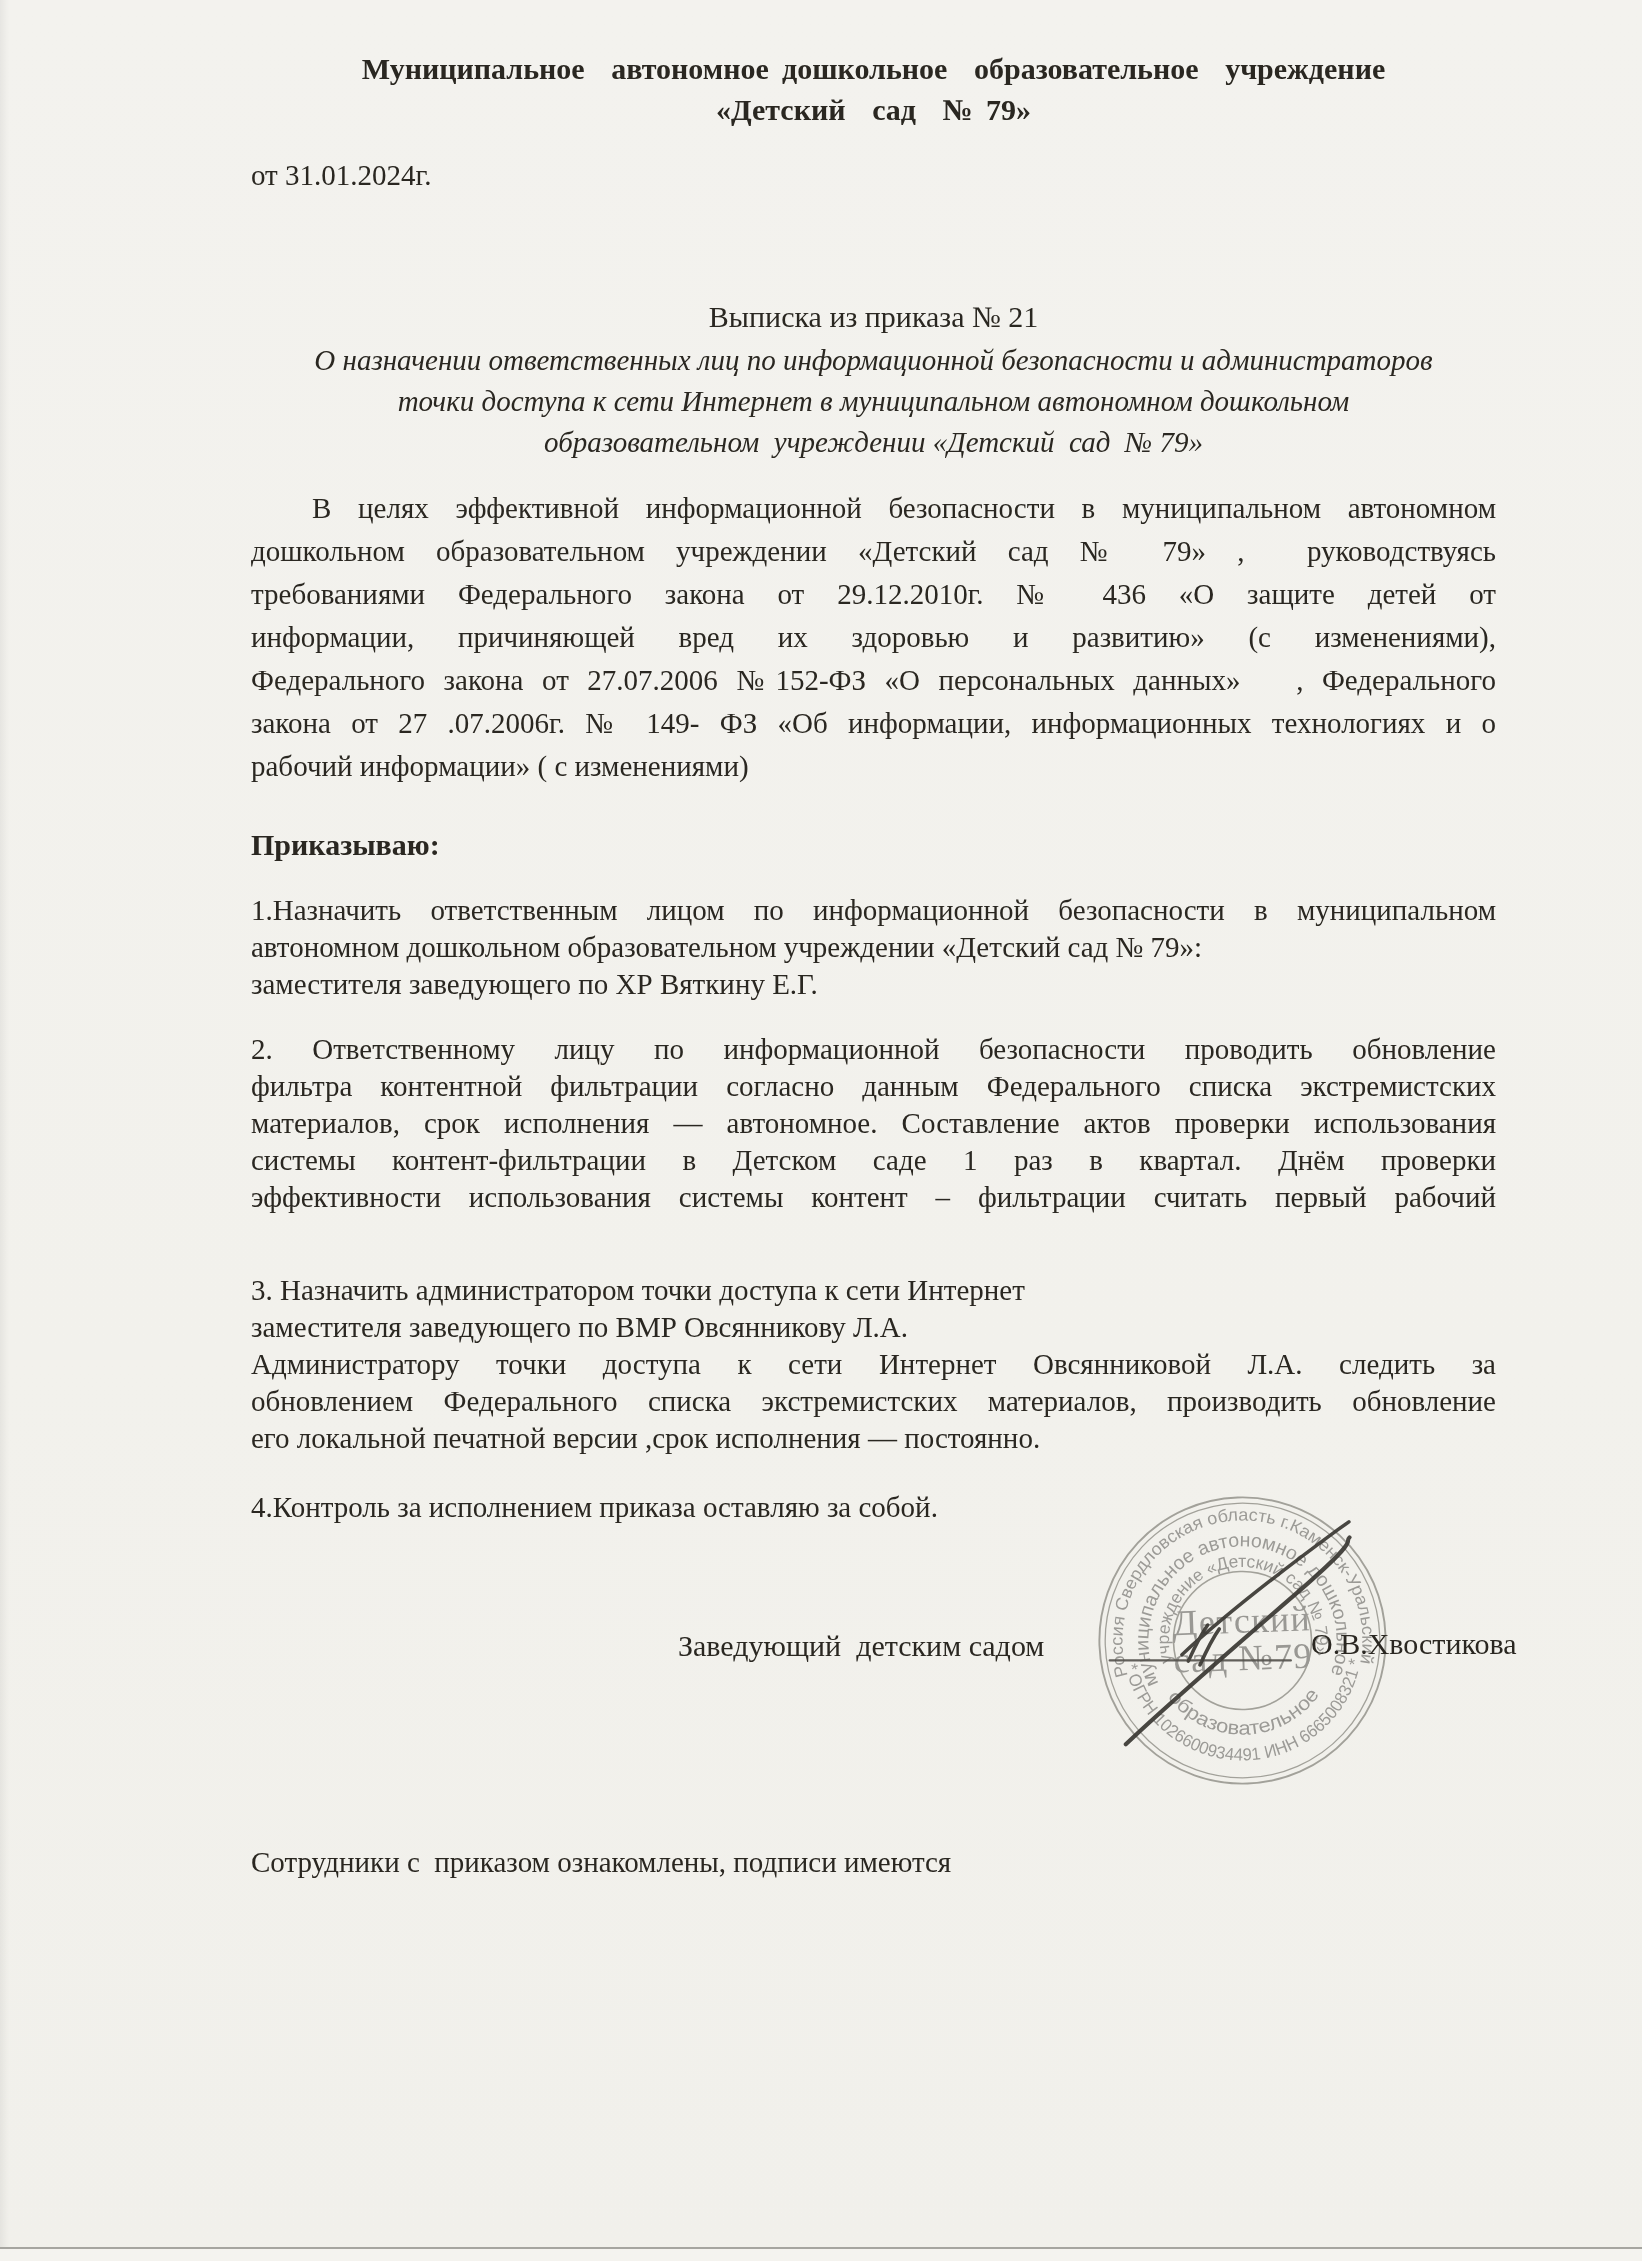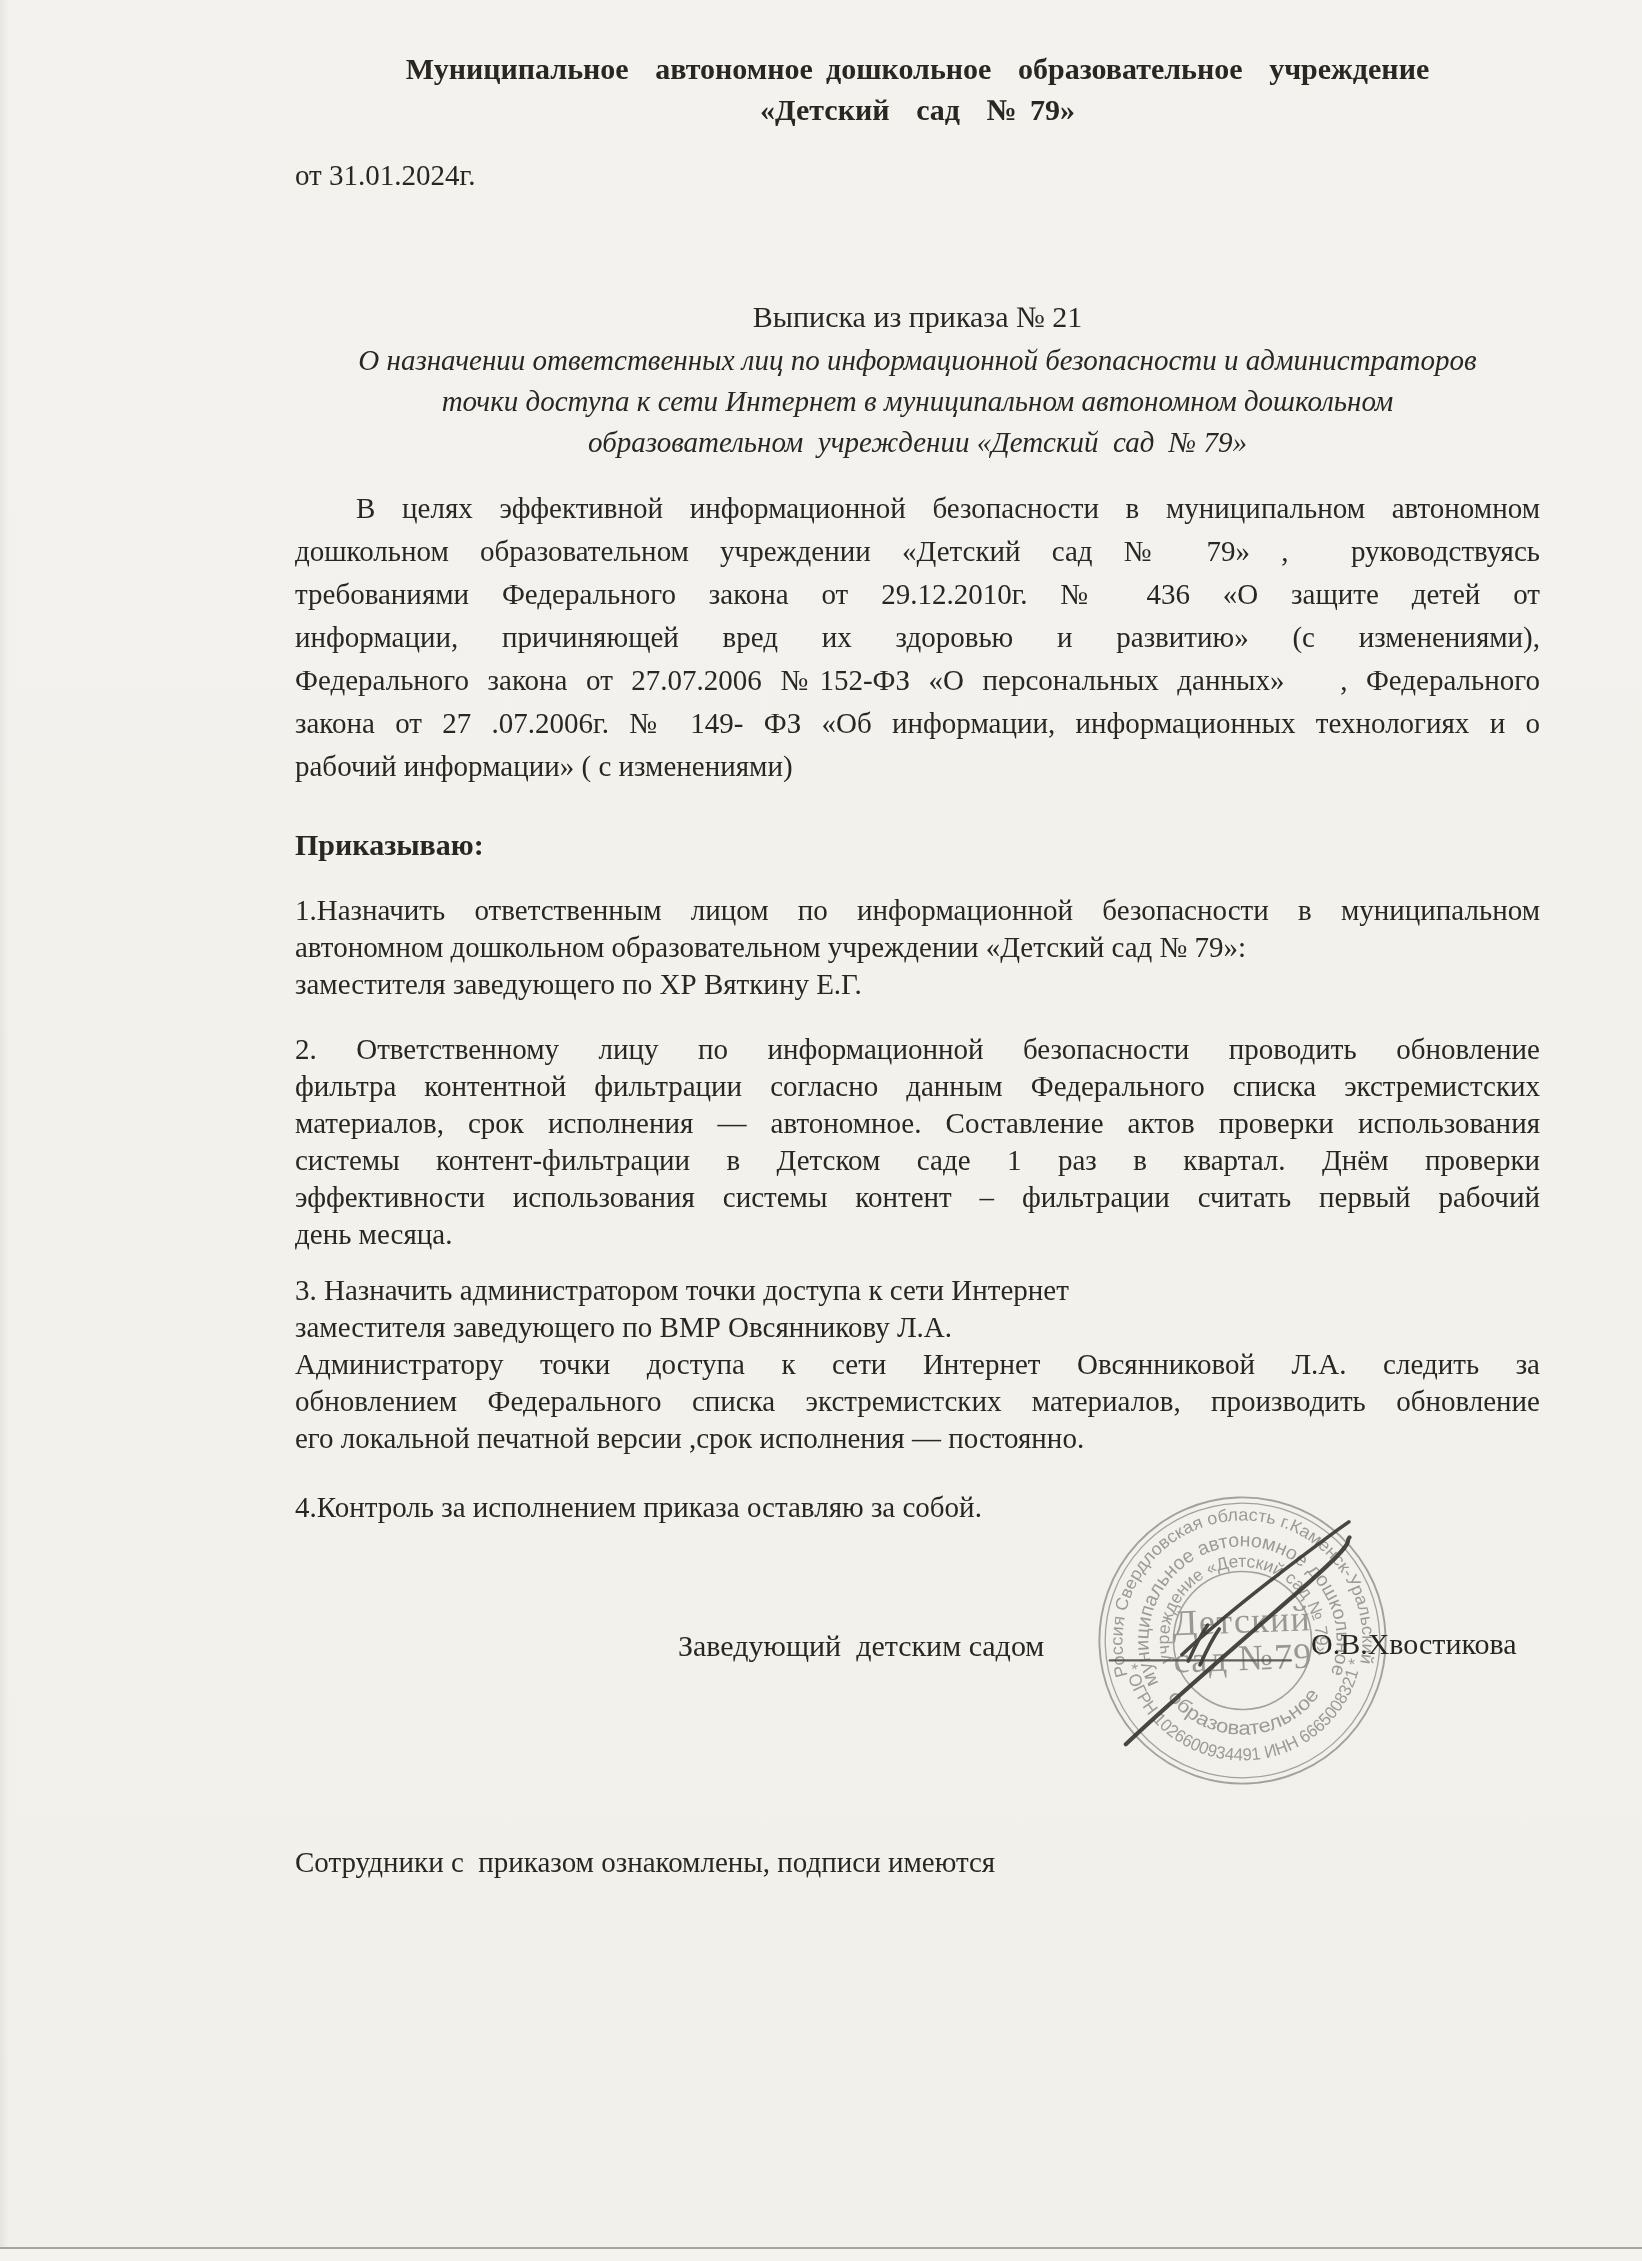--- a/index.html
+++ b/index.html
@@ -18,21 +18,20 @@
     color:#2a2721;
     overflow:hidden;
   }
   .abs{position:absolute;}
   .blk{
     position:absolute;
     left:251px;
     width:1245px;
     font-size:29px;
     color:#2a2721;
-    margin-left:44px;
   }
   .center{text-align:center;}
   .bold{font-weight:bold;}
   .italic{font-style:italic;}
   .line{display:block;}
   .nw{white-space:nowrap;}
   .just{text-align:justify;text-align-last:justify;}
   .ind{padding-left:61px;}
   .header-blk{top:48px;line-height:41px;font-size:30px;word-spacing:5.8px;}
   .date-blk{top:157px;line-height:37px;}
@@ -111,21 +110,20 @@
     <span class="line nw">автономном дошкольном образовательном учреждении «Детский сад № 79»:</span>
     <span class="line nw">заместителя заведующего по ХР Вяткину Е.Г.</span>
   </div>
 
   <div class="blk item2-blk">
     <span class="line just">2. Ответственному лицу по информационной безопасности проводить обновление</span>
     <span class="line just">фильтра контентной фильтрации согласно данным Федерального списка экстремистских</span>
     <span class="line just">материалов, срок исполнения — автономное. Составление актов проверки использования</span>
     <span class="line just">системы контент-фильтрации в Детском саде 1 раз в квартал. Днём проверки</span>
     <span class="line just">эффективности использования системы контент – фильтрации считать первый рабочий</span>
-    <span class="line nw">день месяца.</span>
   </div>
 
   <div class="blk item3-blk">
     <span class="line nw">3. Назначить администратором точки доступа к сети Интернет</span>
     <span class="line nw">заместителя заведующего по ВМР Овсянникову Л.А.</span>
     <span class="line just">Администратору точки доступа к сети Интернет Овсянниковой Л.А. следить за</span>
     <span class="line just">обновлением Федерального списка экстремистских материалов, производить обновление</span>
     <span class="line nw">его локальной печатной версии ,срок исполнения — постоянно.</span>
   </div>
 

